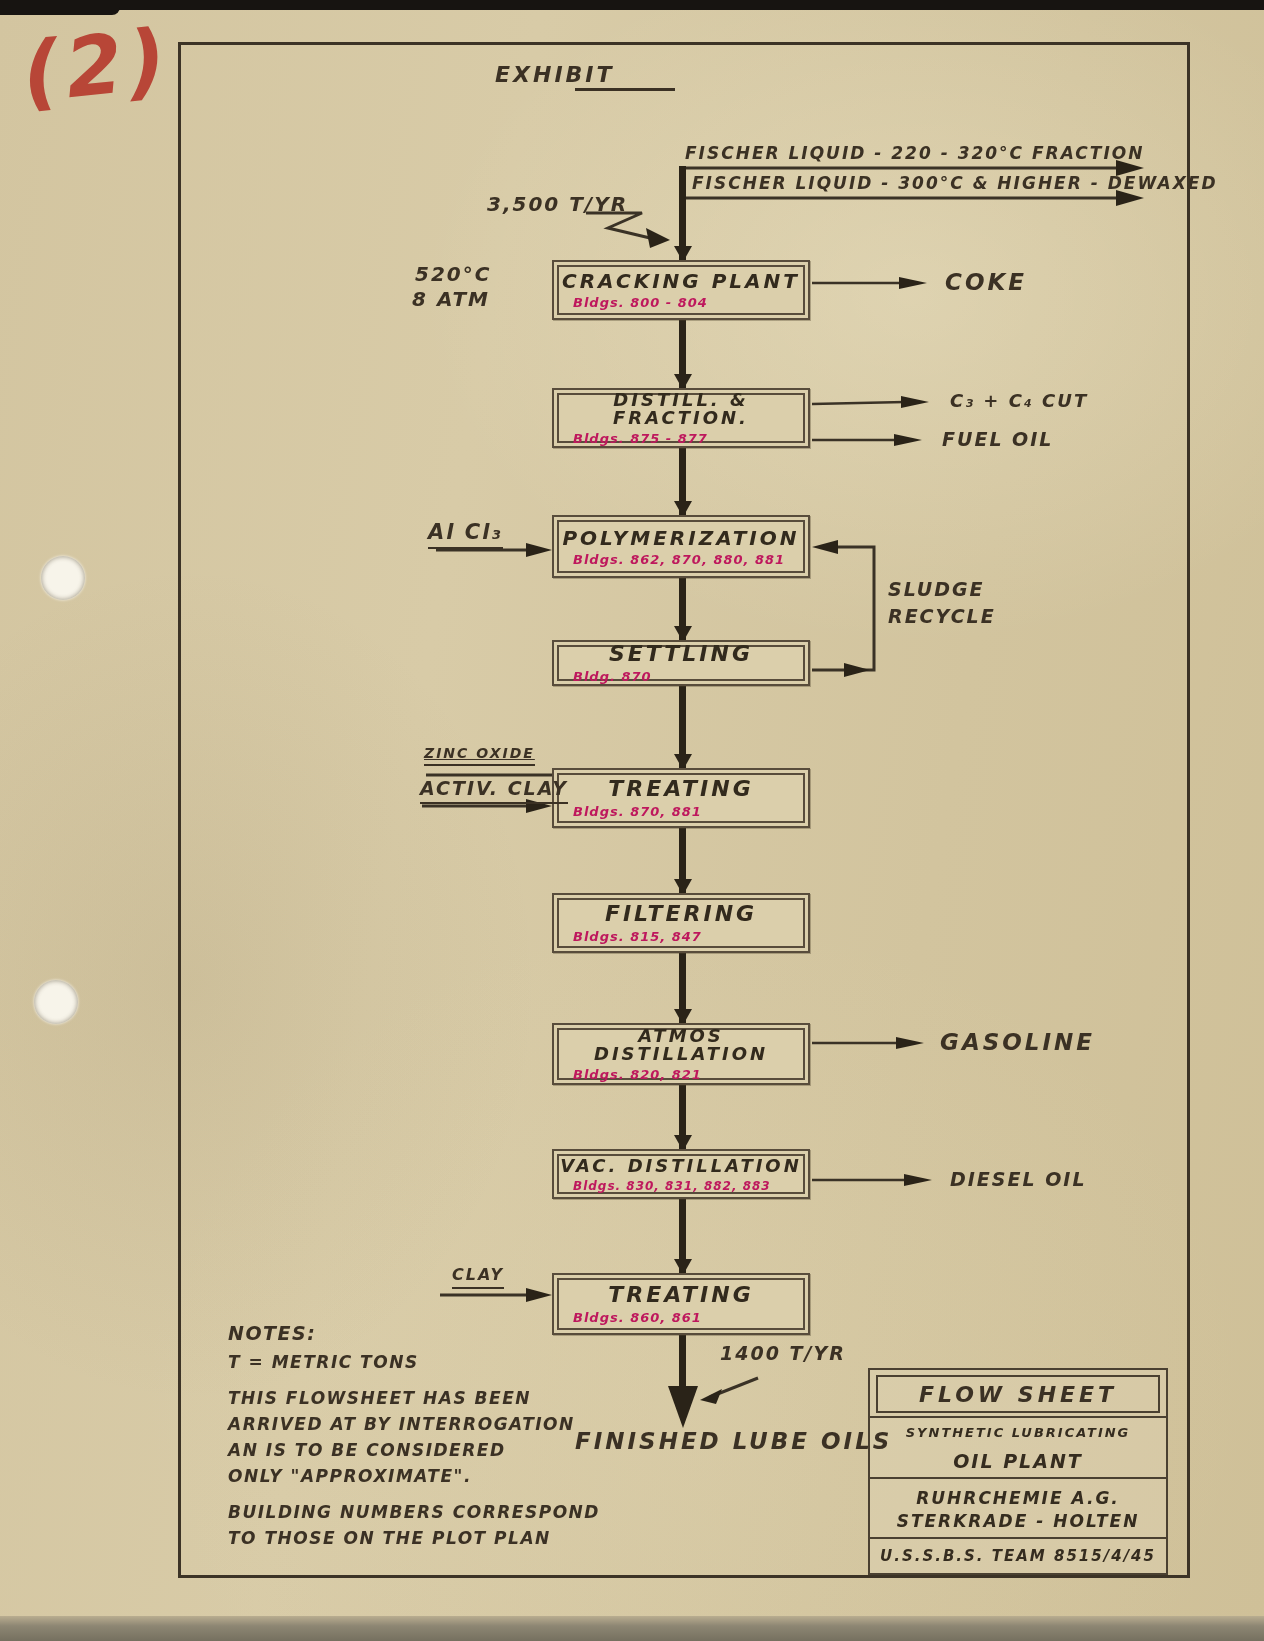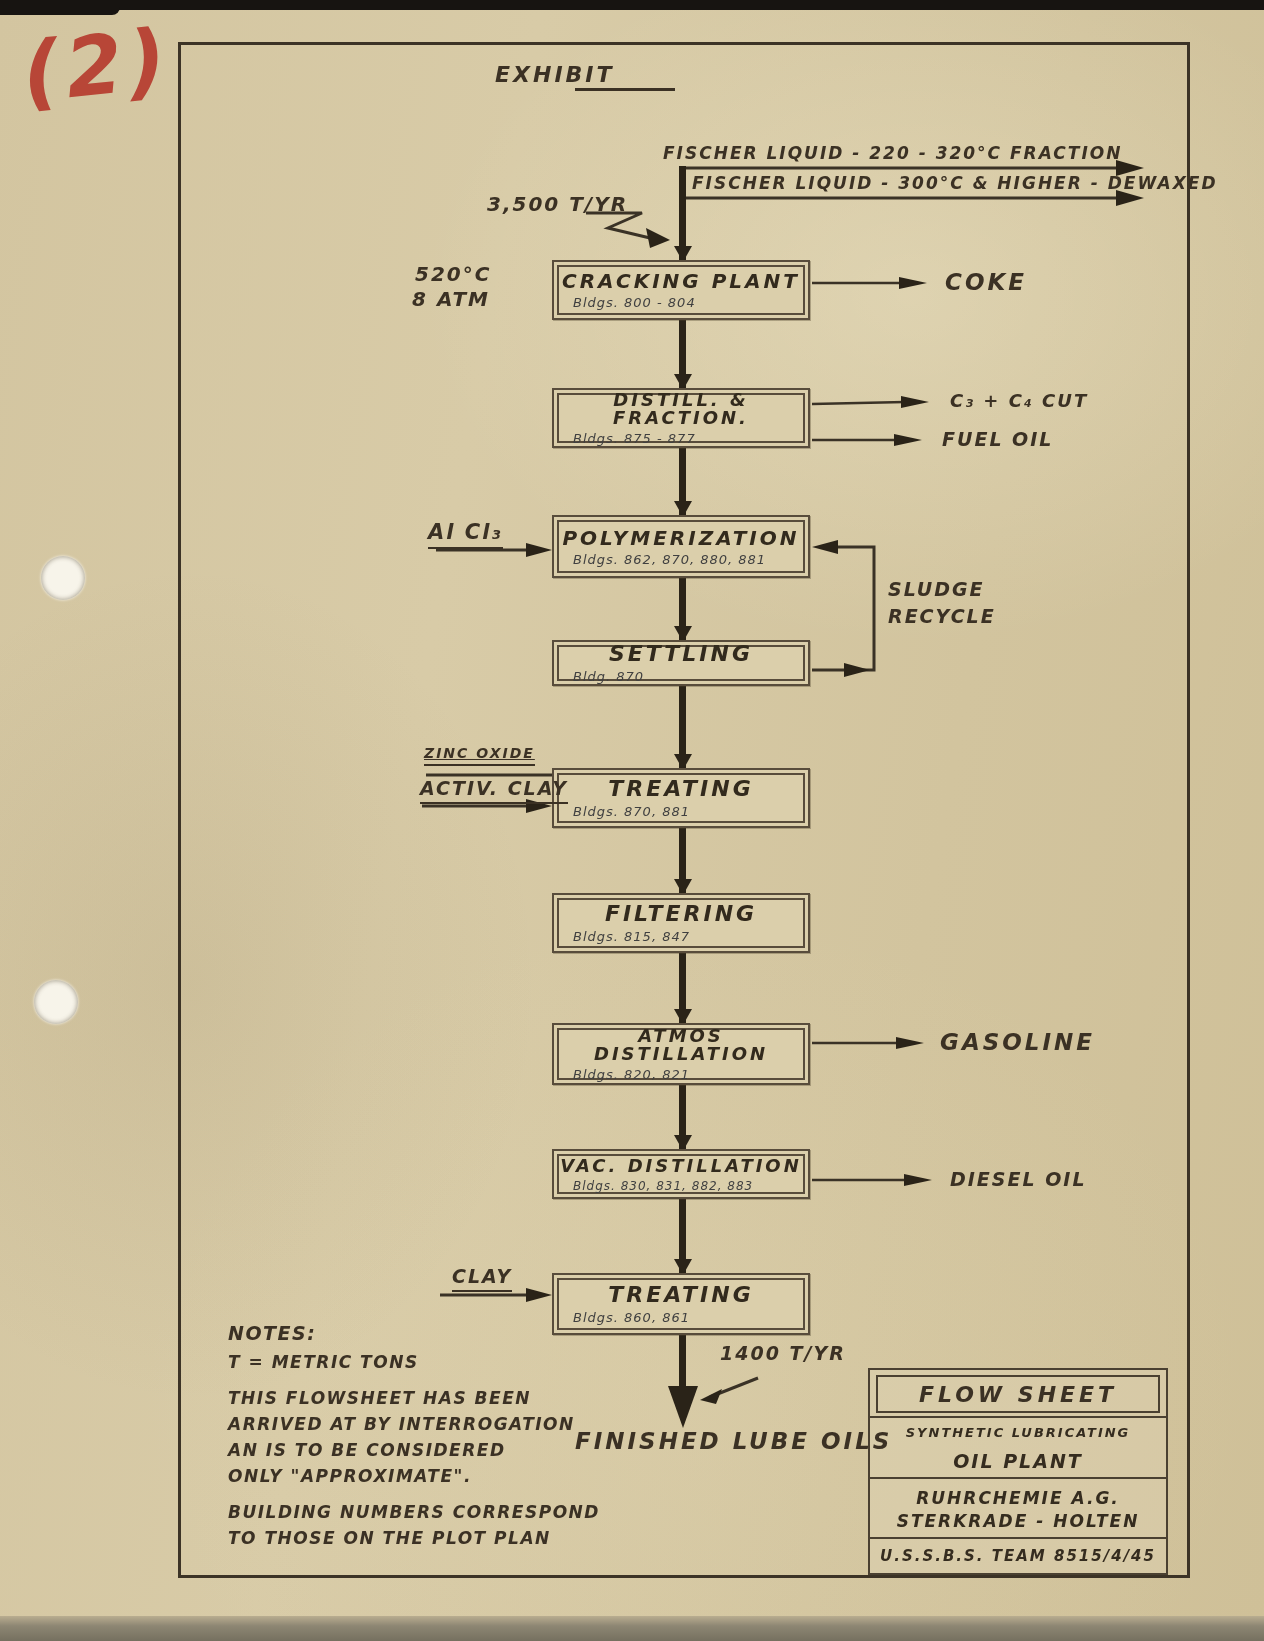--- a/index.html
+++ b/index.html
@@ -25,22 +25,22 @@
     font-style:italic;transform:rotate(-6deg);letter-spacing:6px;opacity:.9;font-weight:bold;}
   .exhibit{left:495px;top:62px;font-size:22px;letter-spacing:3px;font-weight:bold;}
   .exhibit-line{position:absolute;left:575px;top:88px;width:100px;border-bottom:3px solid #3b3124;}
   svg.lines{position:absolute;left:0;top:0;z-index:1;}
   .pbox{position:absolute;left:552px;width:258px;background:#dbcfab;
     border:2px solid #584c3b;box-sizing:border-box;z-index:2;box-shadow:1px 1px 0 rgba(80,70,45,.35);}
   .pbox .inner{position:absolute;inset:3px;border:2px solid #584c3b;
     display:flex;flex-direction:column;justify-content:center;}
   .pbox .ttl{font-style:italic;color:#322a1d;text-align:center;font-weight:bold;
     font-size:20px;letter-spacing:3px;line-height:1;}
-  .pbox .bld{font-style:italic;color:#404040;font-size:13px;letter-spacing:1px;
-    padding-left:14px;margin-top:5px;font-weight:normal;line-height:1;}
+  .pbox .bld{font-style:italic;color:#be185d;font-size:13px;letter-spacing:1px;
+    padding-left:14px;margin-top:5px;font-weight:bold;line-height:1;}
   .lbl{font-size:20px;letter-spacing:2px;font-weight:bold;z-index:3;}
   .lbl-big{font-size:23px;letter-spacing:3px;}
   .lbl-ul{border-bottom:2.5px solid #3b3124;padding-bottom:3px;}
   .stream-lbl{font-size:17px;letter-spacing:2px;font-weight:bold;}
   .note-line{font-size:17px;letter-spacing:1.5px;font-weight:bold;color:#3b3124;
     font-style:italic;position:absolute;white-space:nowrap;}
   .tblock{position:absolute;left:868px;top:1368px;width:300px;height:207px;
     border:2.5px solid #4a4031;box-sizing:border-box;background:rgba(222,211,180,.45);z-index:2;}
   .tb-titlebox{position:absolute;left:6px;top:5px;right:6px;height:34px;border:2px solid #4a4031;
     display:flex;align-items:center;justify-content:center;}
@@ -116,21 +116,21 @@
 
     <line x1="758" y1="1378" x2="710" y2="1397" stroke="#3a3226" stroke-width="3"></line>
     <polygon points="722,1389 716,1404 700,1400" fill="#2a2318"></polygon>
     <polygon points="668,1386 698,1386 683,1428" fill="#2a2318"></polygon>
   </svg>
 
   <div class="hand lbl" style="left:487px;top:192px;">3,500 T/YR</div>
   <div class="hand lbl" style="left:415px;top:262px;">520°C</div>
   <div class="hand lbl" style="left:412px;top:287px;">8 ATM</div>
 
-  <div class="hand stream-lbl" style="left:663px;top:143px;">FISCHER LIQUID - 220 - 320°C FRACTION</div>
+  <div class="hand stream-lbl" style="left:685px;top:143px;">FISCHER LIQUID - 220 - 320°C FRACTION</div>
   <div class="hand stream-lbl" style="left:692px;top:173px;">FISCHER LIQUID - 300°C &amp; HIGHER - DEWAXED</div>
 
   <div class="pbox" style="top:260px;height:60px;">
     <div class="inner">
         <div class="ttl">CRACKING PLANT</div>
     <div class="bld">Bldgs. 800 - 804</div>
       </div>
     </div>
 
   <div class="pbox" style="top:388px;height:60px;">
@@ -185,21 +185,21 @@
   <div class="pbox" style="top:1273px;height:62px;">
     <div class="inner">
         <div class="ttl" style="font-size:22px;">TREATING</div>
     <div class="bld">Bldgs. 860, 861</div>
       </div>
     </div>
 
   <div class="hand lbl lbl-ul" style="left:428px;top:520px;font-size:21px;">Al Cl₃</div>
   <div class="hand lbl lbl-ul" style="left:424px;top:745px;font-size:14px;text-decoration:underline;">ZINC OXIDE</div>
   <div class="hand lbl lbl-ul" style="left:420px;top:777px;font-size:19px;">ACTIV. CLAY</div>
-  <div class="hand lbl lbl-ul" style="left:452px;top:1265px;font-size:19px;font-style:italic;">CLAY</div>
+  <div class="hand lbl lbl-ul" style="left:452px;top:1265px;font-size:16px;font-style:italic;">CLAY</div>
 
   <div class="hand lbl lbl-big" style="left:945px;top:269px;">COKE</div>
   <div class="hand lbl" style="left:950px;top:390px;font-size:18px;">C₃ + C₄ CUT</div>
   <div class="hand lbl" style="left:942px;top:428px;font-size:19px;">FUEL OIL</div>
   <div class="hand lbl lbl-big" style="left:940px;top:1029px;">GASOLINE</div>
   <div class="hand lbl" style="left:950px;top:1168px;font-size:19px;">DIESEL OIL</div>
 
   <div class="hand lbl" style="left:888px;top:578px;font-size:19px;">SLUDGE</div>
   <div class="hand lbl" style="left:888px;top:605px;font-size:19px;">RECYCLE</div>
 

